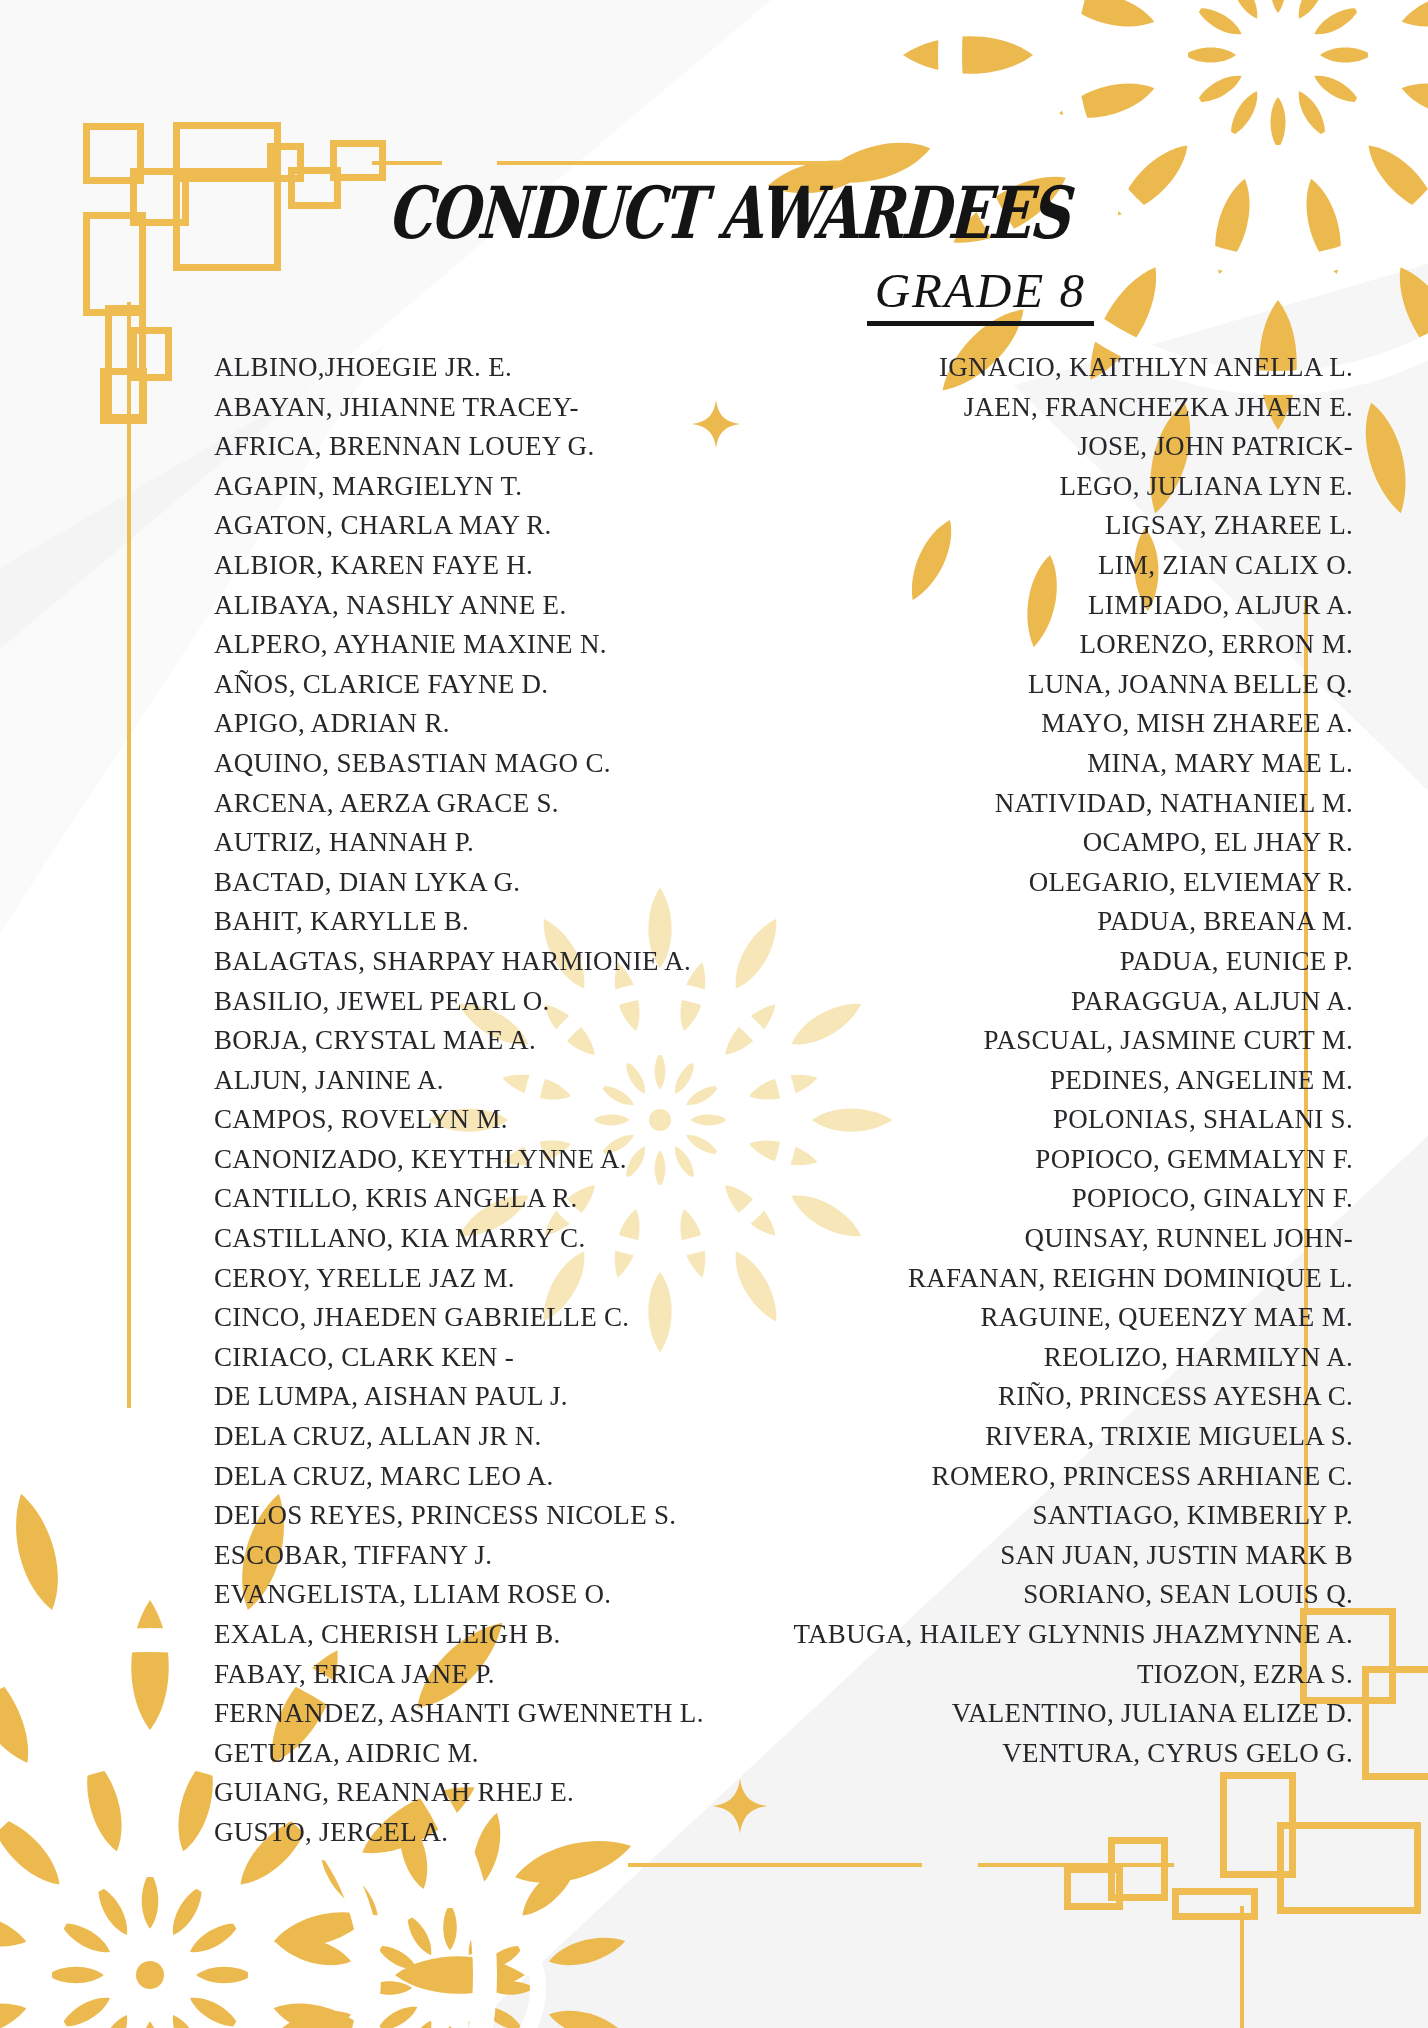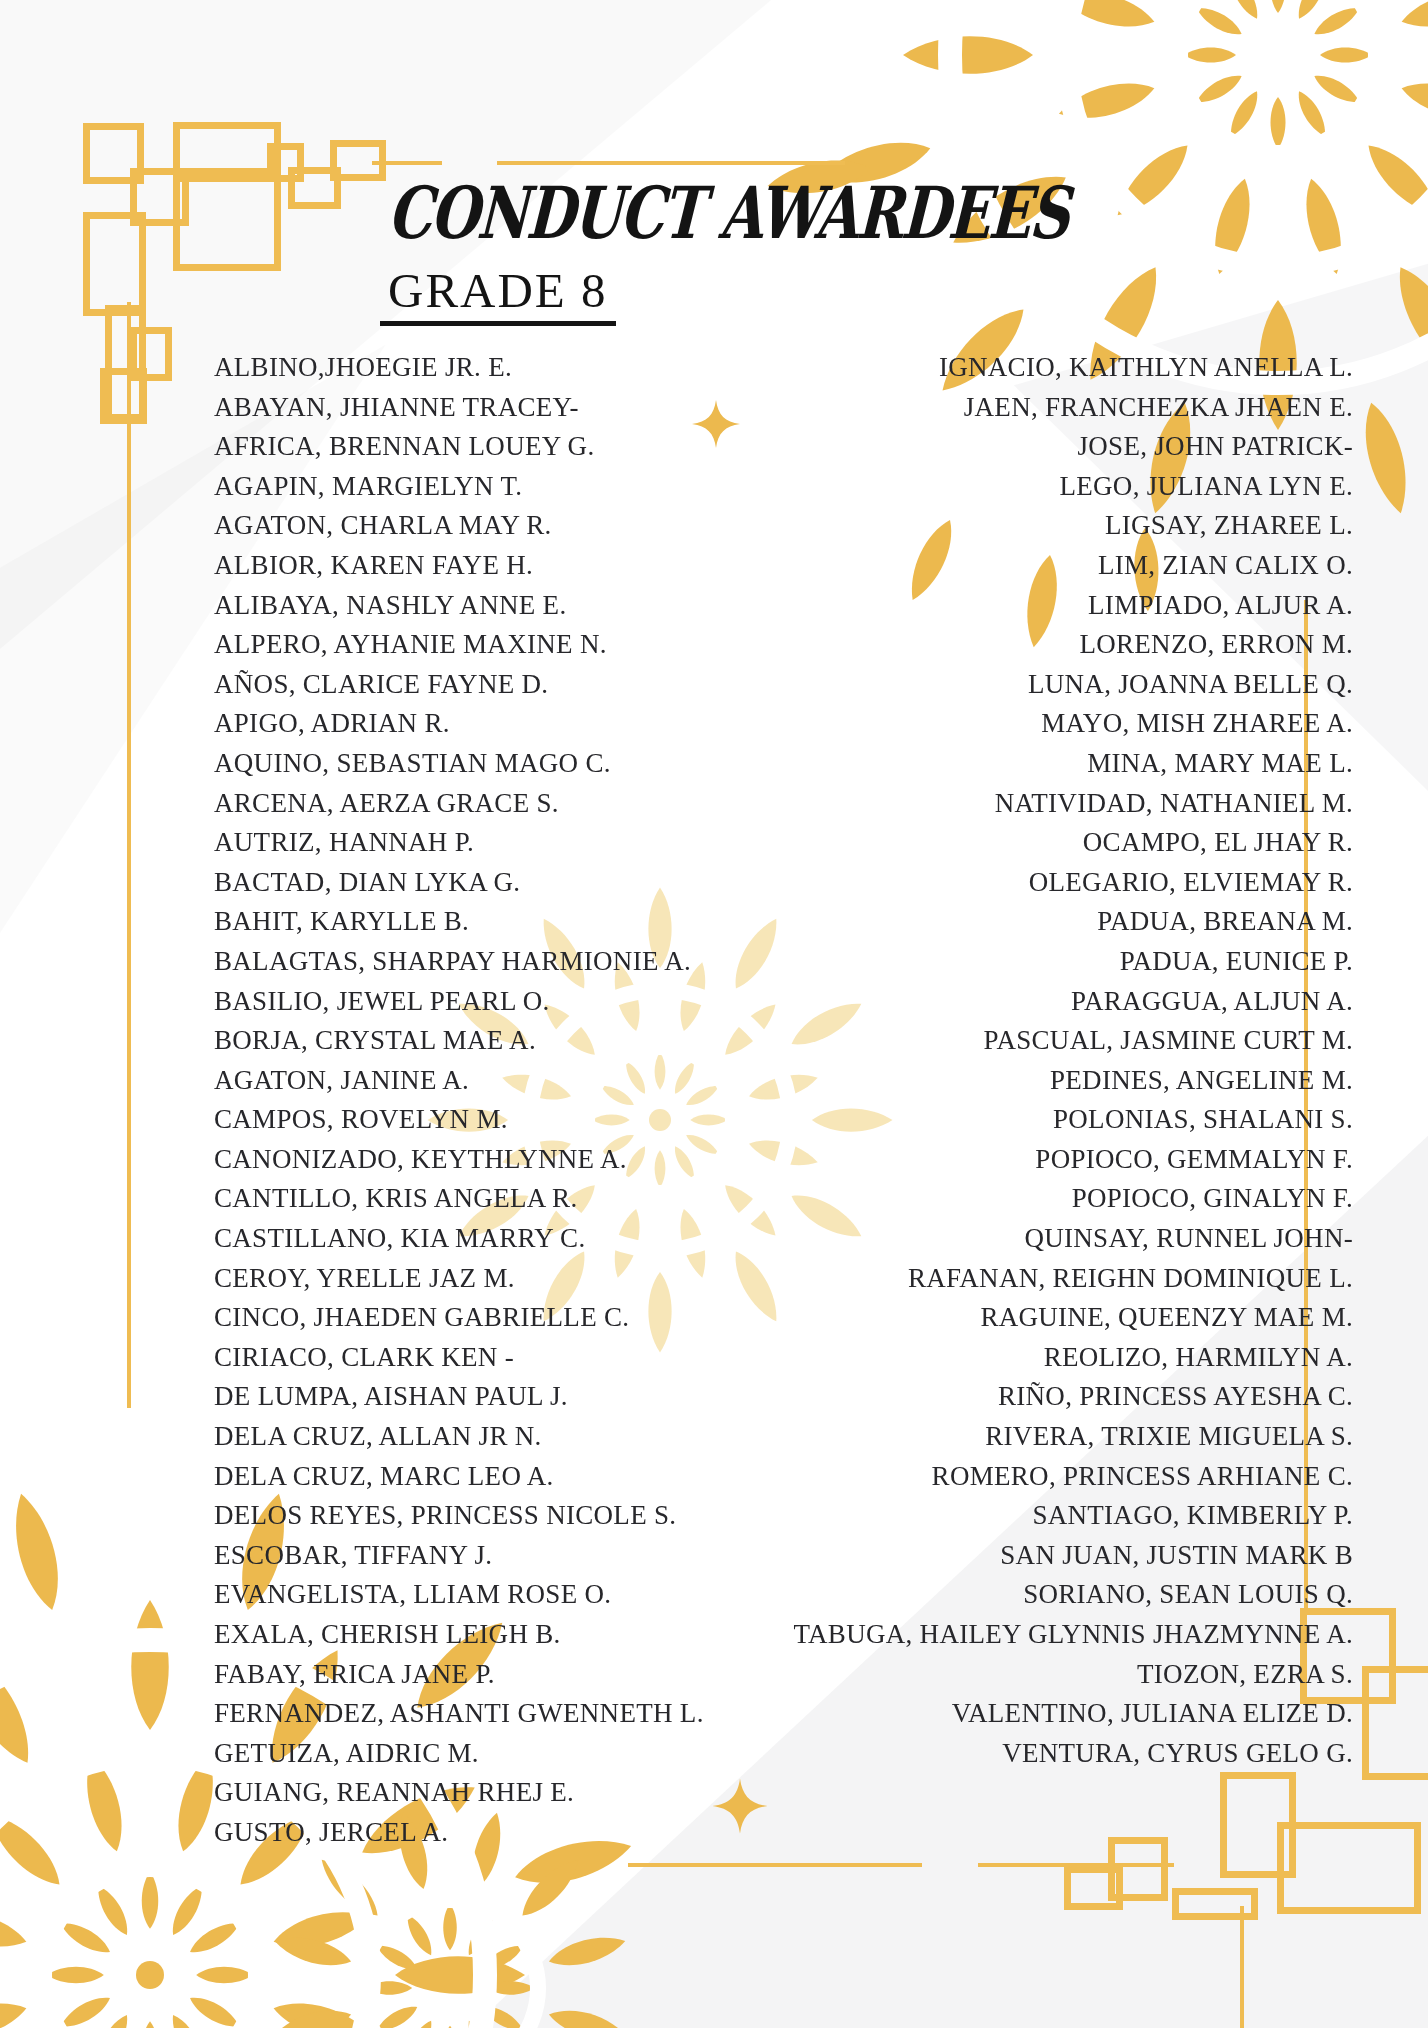--- a/index.html
+++ b/index.html
@@ -22,21 +22,21 @@
   .sq{position:absolute;border:7px solid #EFBC52;z-index:2;}
   .gl{position:absolute;background:#EFBC52;z-index:2;}
 
   
   .title{
     position:absolute;left:380px;top:170px;width:714px;text-align:center;z-index:3;
     font-family:"DejaVu Serif",serif;font-style:italic;font-weight:800;
     font-size:56px;letter-spacing:-2px;color:#141414;
     transform:scaleY(1.28) skewX(-7deg);transform-origin:center top;white-space:nowrap;
   }
-  .subtitle-wrap{position:absolute;left:380px;top:262px;width:714px;text-align:left;z-index:3;}
+  .subtitle-wrap{position:absolute;left:380px;top:262px;width:714px;text-align:right;z-index:3;font-style:italic;}
   .subtitle{
     display:inline-block;font-size:49px;letter-spacing:2px;color:#141414;
     border-bottom:5px solid #141414;padding:0 8px 2px 8px;
   }
 
   
   .col{position:absolute;top:348px;z-index:3;}
   .col-left{left:214px;width:540px;}
   .col-right{left:793px;width:560px;text-align:right;}
   .name-row{
@@ -224,21 +224,21 @@
       <div class="name-row">AÑOS, CLARICE FAYNE D.</div>
       <div class="name-row">APIGO, ADRIAN R.</div>
       <div class="name-row">AQUINO, SEBASTIAN MAGO C.</div>
       <div class="name-row">ARCENA, AERZA GRACE S.</div>
       <div class="name-row">AUTRIZ, HANNAH P.</div>
       <div class="name-row">BACTAD, DIAN LYKA G.</div>
       <div class="name-row">BAHIT, KARYLLE B.</div>
       <div class="name-row">BALAGTAS, SHARPAY HARMIONIE A.</div>
       <div class="name-row">BASILIO, JEWEL PEARL O.</div>
       <div class="name-row">BORJA, CRYSTAL MAE A.</div>
-      <div class="name-row">AGATON, JANINE A.</div>
+      <div class="name-row">ALJUN, JANINE A.</div>
       <div class="name-row">CAMPOS, ROVELYN M.</div>
       <div class="name-row">CANONIZADO, KEYTHLYNNE A.</div>
       <div class="name-row">CANTILLO, KRIS ANGELA R.</div>
       <div class="name-row">CASTILLANO, KIA MARRY C.</div>
       <div class="name-row">CEROY, YRELLE JAZ M.</div>
       <div class="name-row">CINCO, JHAEDEN GABRIELLE C.</div>
       <div class="name-row">CIRIACO, CLARK KEN -</div>
       <div class="name-row">DE LUMPA, AISHAN PAUL J.</div>
       <div class="name-row">DELA CRUZ, ALLAN JR N.</div>
       <div class="name-row">DELA CRUZ, MARC LEO A.</div>

